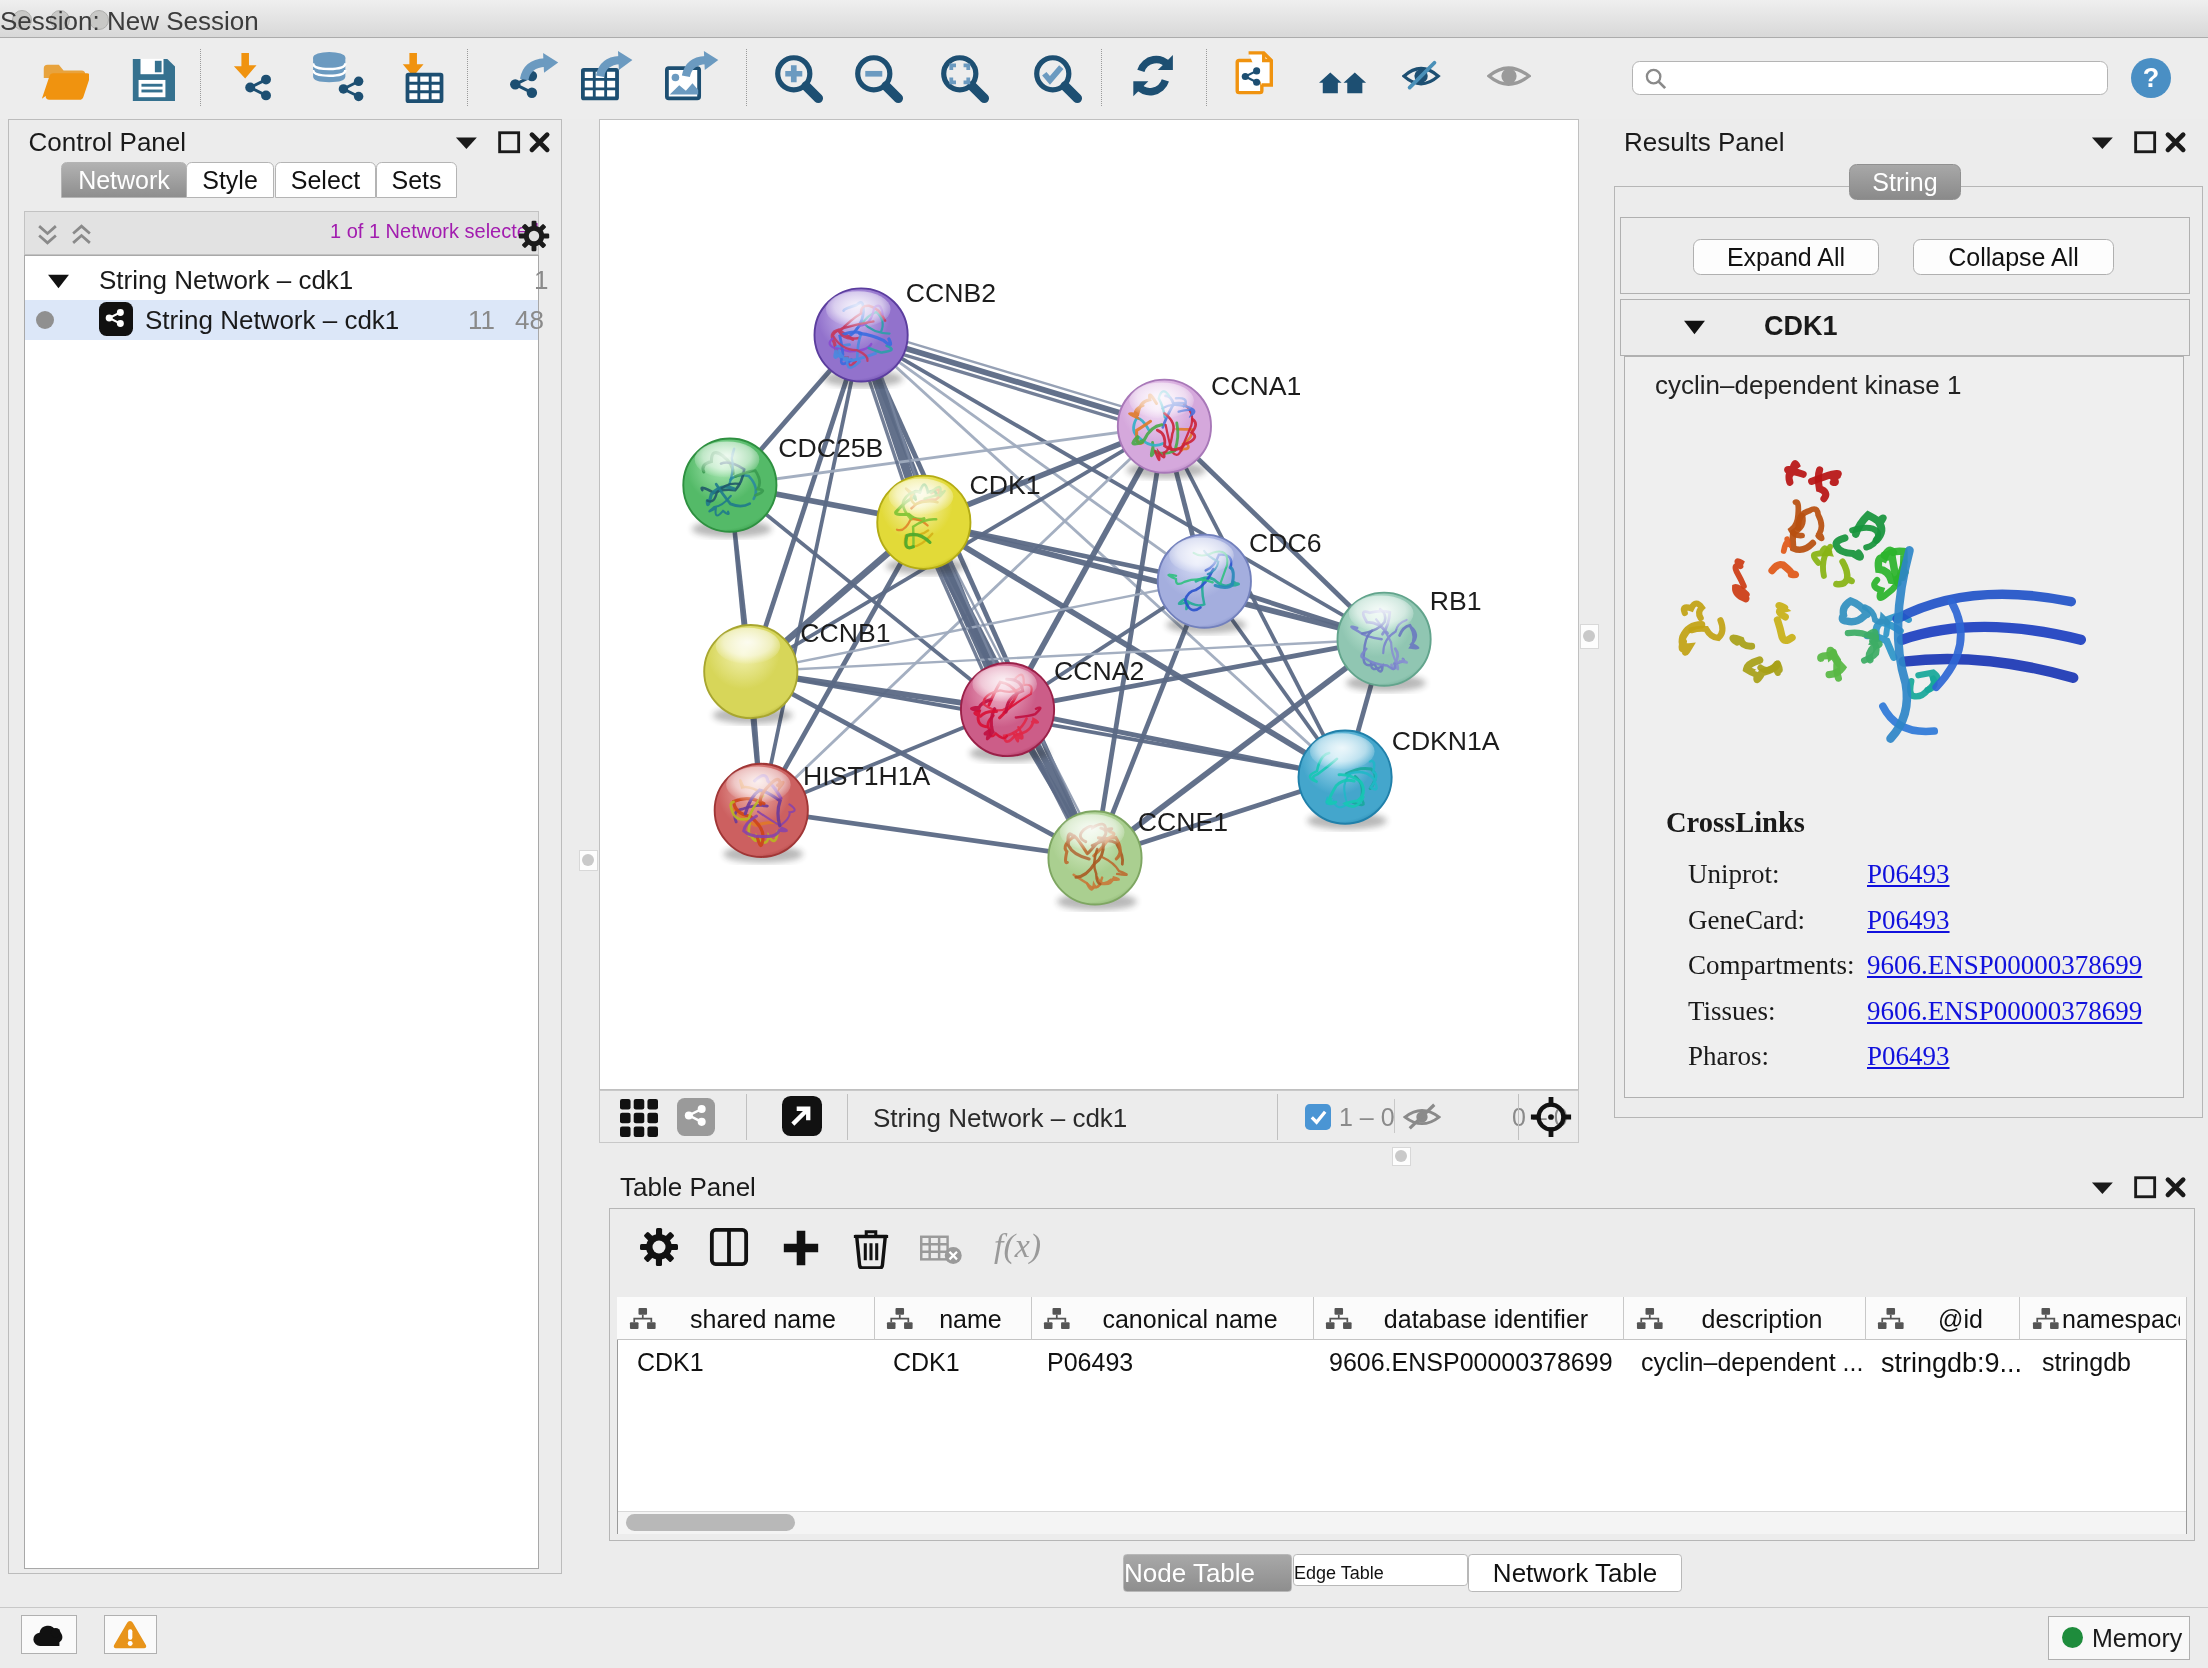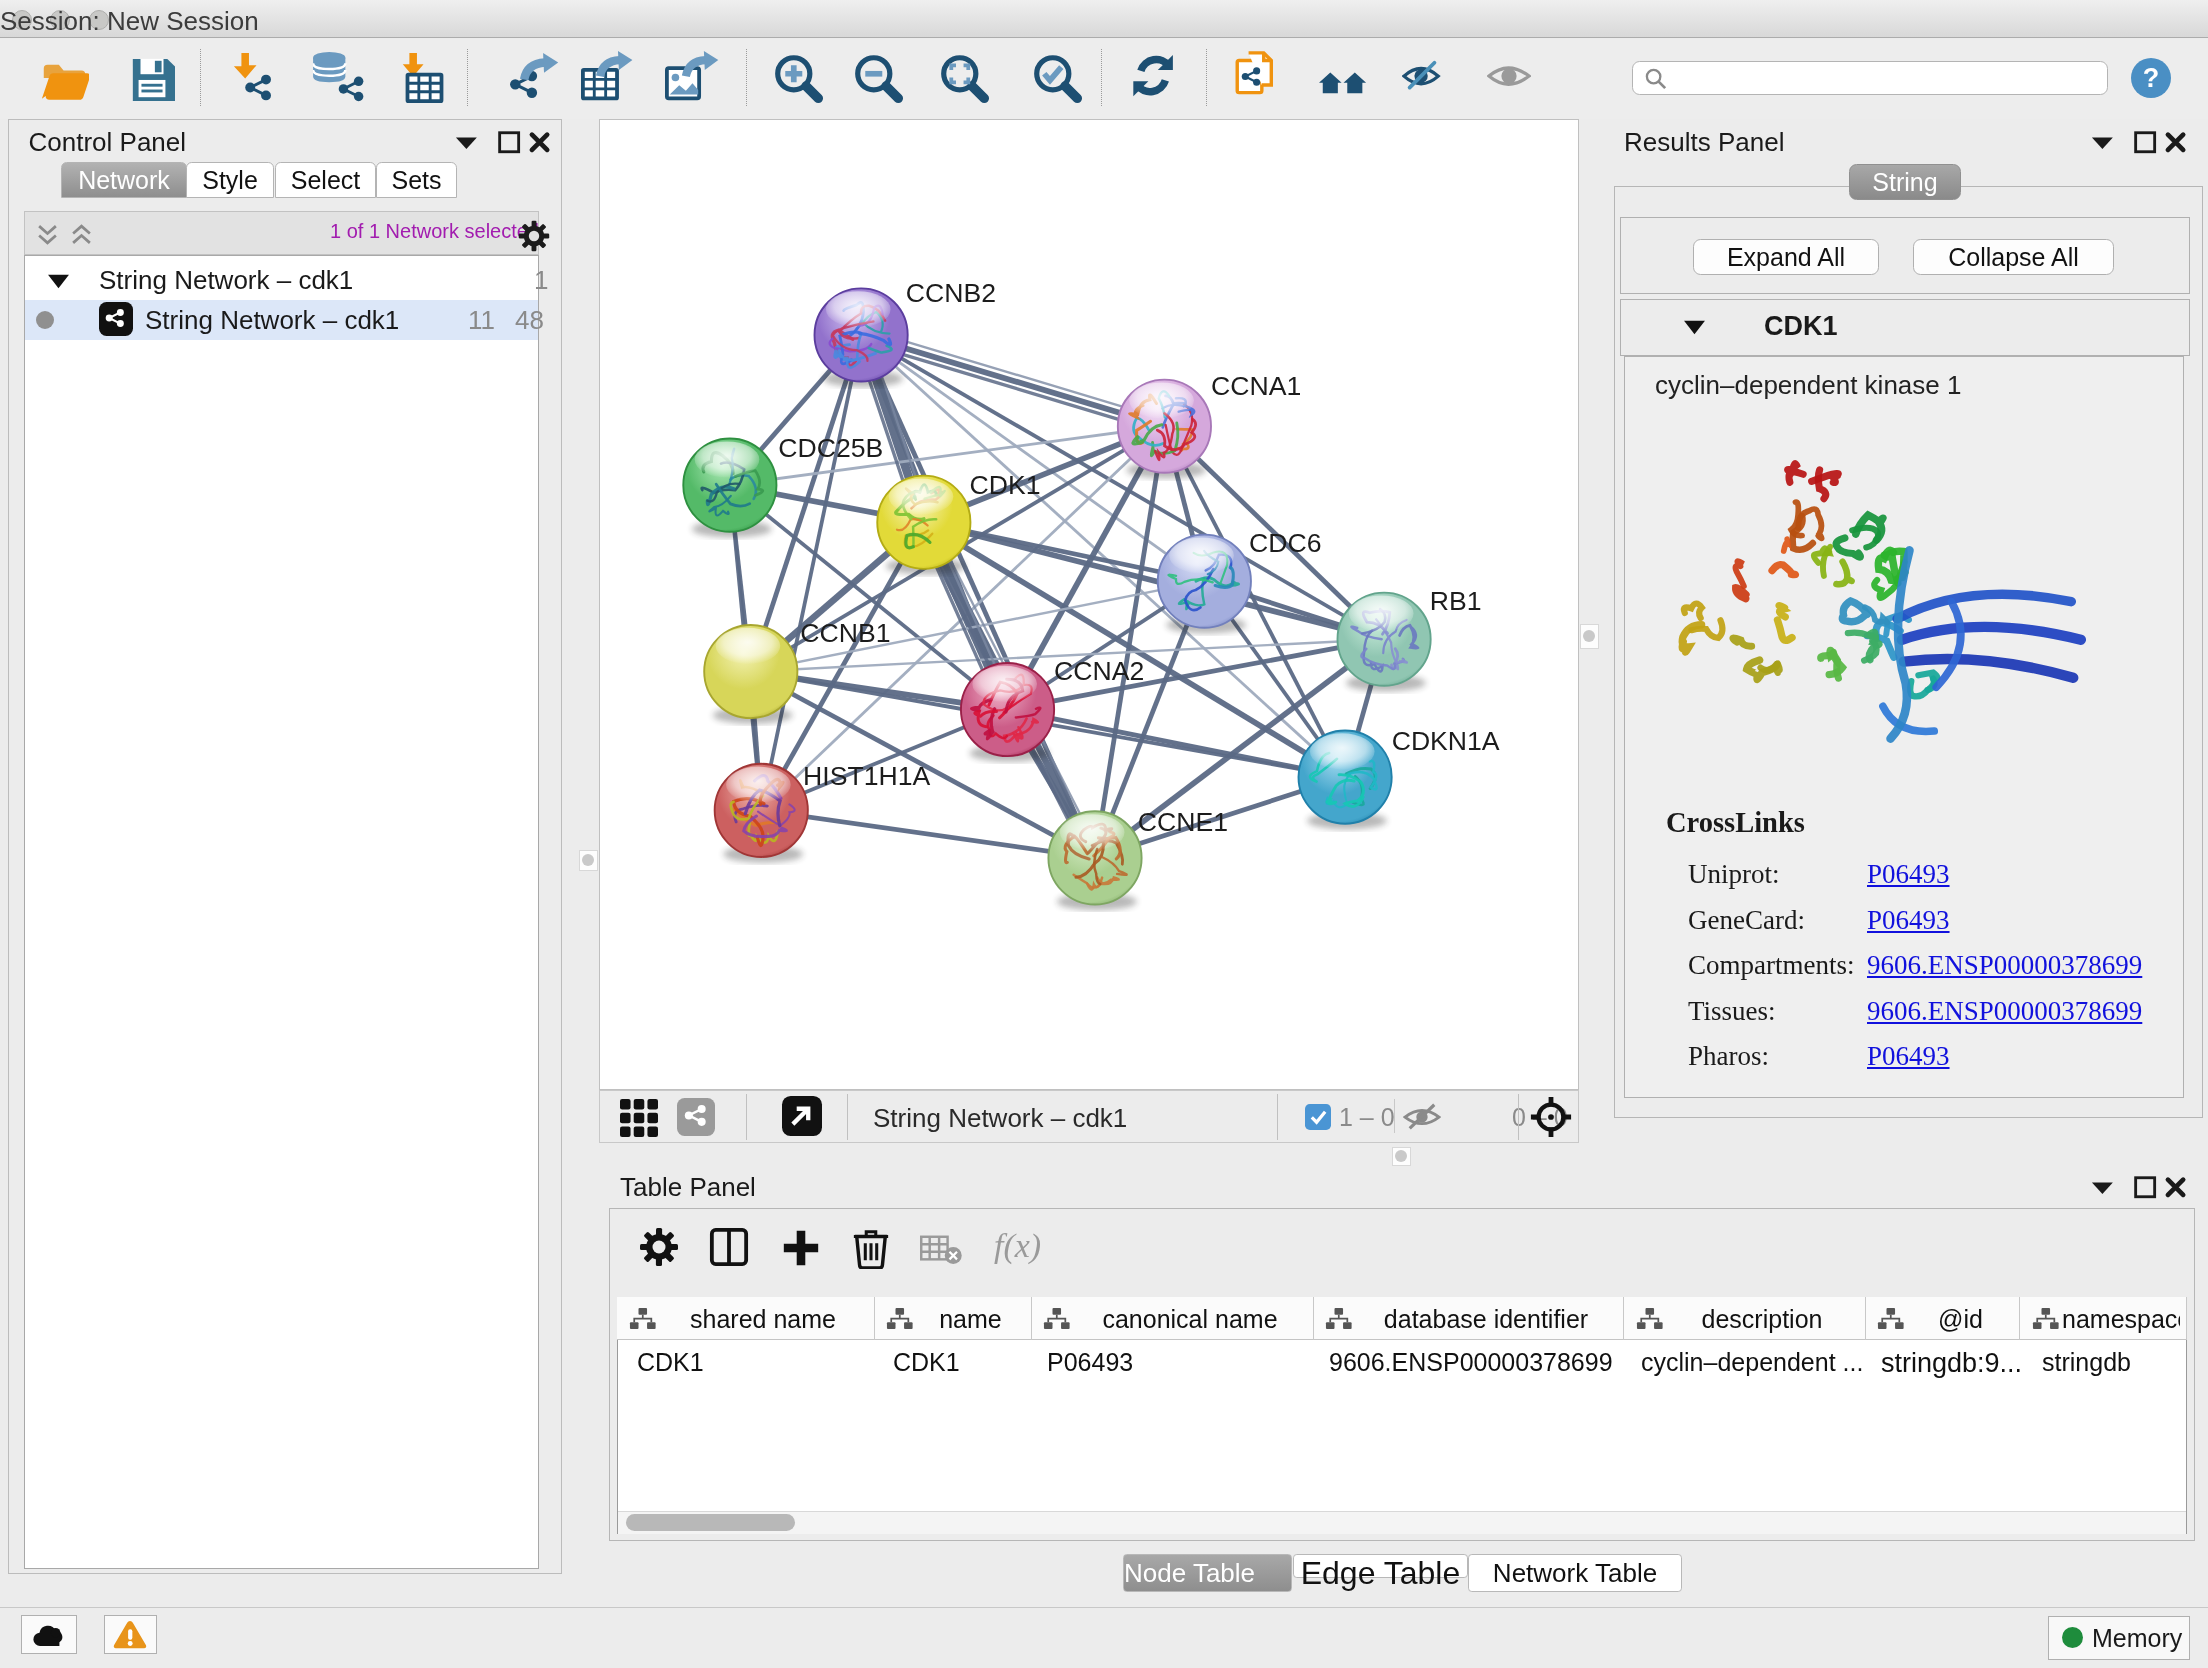--- a/index.html
+++ b/index.html
@@ -709,21 +709,21 @@
 <div class="txt" style="left:637px;top:1348px;font-size:25px;color:#111">CDK1</div>
 <div class="txt" style="left:893px;top:1348px;font-size:25px;color:#111">CDK1</div>
 <div class="txt" style="left:1047px;top:1348px;font-size:25px;color:#111">P06493</div>
 <div class="txt" style="left:1329px;top:1348px;font-size:25px;color:#111">9606.ENSP00000378699</div>
 <div class="txt" style="left:1641px;top:1348px;font-size:25px;color:#111">cyclin–dependent ...</div>
 <div class="txt" style="left:1881px;top:1348px;font-size:27px;color:#111">stringdb:9...</div>
 <div class="txt" style="left:2042px;top:1348px;font-size:25px;color:#111">stringdb</div>
 <div class="abs" style="left:618px;top:1511px;width:1568px;height:23px;background:#f4f4f4;border-top:1px solid #d8d8d8"></div>
 <div class="abs" style="left:626px;top:1514px;width:169px;height:17px;background:#b8b8b8;border-radius:8.6px"></div>
 <div class="abs" style="left:1123px;top:1554px;width:169px;height:38px;background:linear-gradient(#a8a8a8,#8e8e8e);color:#fff;border:1px solid #b8b8b8;border-radius:3.8px;font-size:26px;line-height:37px">Node Table</div>
-<div class="abs" style="left:1293px;top:1554px;width:175px;height:24px;background:#fff;color:#111;border:1px solid #b8b8b8;border-radius:3.8px;text-align:center;font-size:32px;line-height:37px">Edge Table</div>
+<div class="abs" style="left:1293px;top:1554px;width:175px;height:32px;background:#fff;color:#111;border:1px solid #b8b8b8;border-radius:3.8px;font-size:18px;line-height:37px">Edge Table</div>
 <div class="abs" style="left:1468px;top:1554px;width:214px;height:38px;background:#fff;color:#111;border:1px solid #b8b8b8;border-radius:3.8px;text-align:center;font-size:26px;line-height:37px">Network Table</div>
 <div class="abs" style="left:0;top:1607px;width:2208px;height:61px;background:#ececec;border-top:1px solid #c8c8c8"></div>
 <div class="abs" style="left:21px;top:1615px;width:56px;height:39px;background:#fafafa;border:1.9px solid #b0b0b0"></div>
 <svg class="abs" style="left:31px;top:1623px" width="36" height="25" viewBox="0 0 38 26">
     <path d="M10 24 a7 7 0 0 1 -1 -14 a9 9 0 0 1 17 -2 a6.5 6.5 0 0 1 4 12 l0 4 z" fill="#111"></path>
     <circle cx="26" cy="10" r="5" fill="#111"></circle>
   </svg>
 <div class="abs" style="left:104px;top:1615px;width:53px;height:39px;background:#fafafa;border:1.9px solid #b0b0b0"></div>
 <svg class="abs" style="left:112px;top:1619px" width="36" height="32" viewBox="0 0 38 34">
     <path d="M19 2 q2 0 3 2 l14 24 q1 3 -2 3 h-30 q-3 0 -2 -3 l14 -24 q1 -2 3 -2 z" fill="#e8941a"></path>

